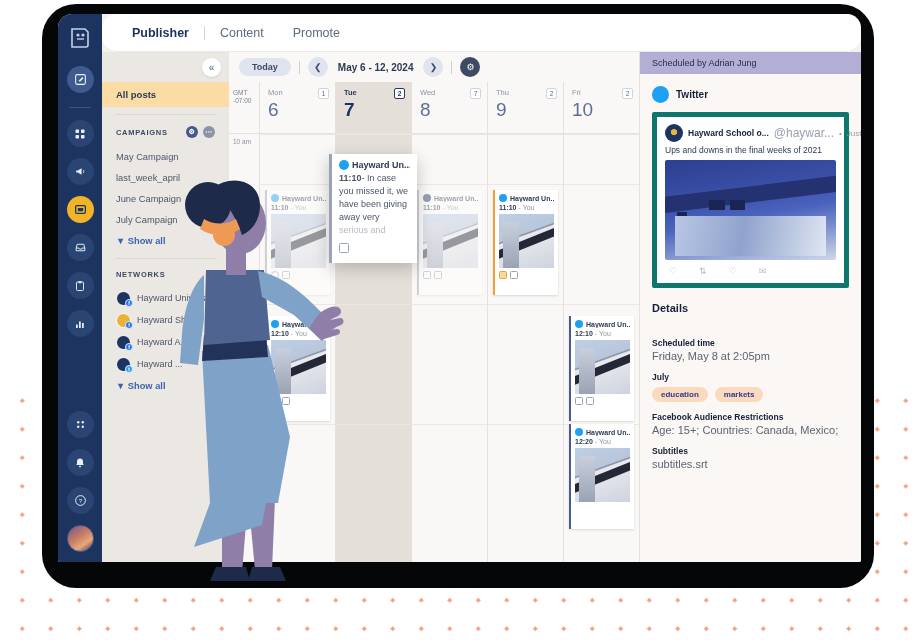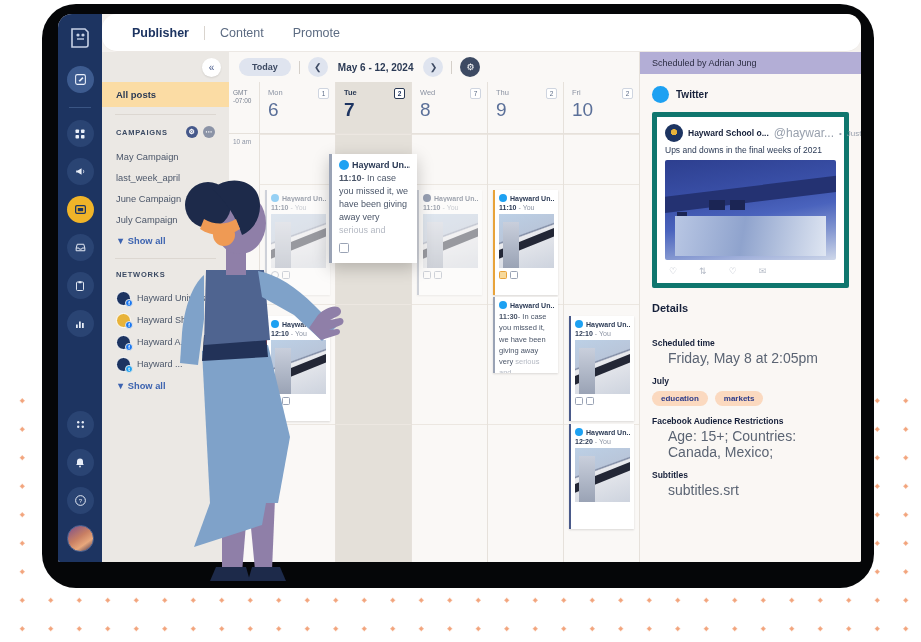--- a/index.html
+++ b/index.html
@@ -226,21 +226,21 @@
   .tw-text { font-size:8.5px; color:#2b3a55; margin-top:3px; }
   .tw-img { height:100px; margin-top:5px; border-radius:2px; position:relative; overflow:hidden;
     background: linear-gradient(170deg,#2d3f8f 0%,#3a50a8 35%,#4a63bd 55%,#7f93cf 75%,#cfd8ea 100%); }
   .tw-img .roof { position:absolute; left:-6%; top:26%; width:115%; height:16px; background:#243272; transform:rotate(-7deg); }
   .tw-img .win { position:absolute; background:#1b2554; }
   .tw-img .glass { position:absolute; left:6%; bottom:4%; width:88%; height:40%;
     background:linear-gradient(100deg,#b9c7e4,#8fa3cd 45%,#dfe6f2); }
   .tw-acts { display:flex; gap:22px; padding:6px 4px 2px; color:#b4bac6; font-size:9px; }
   .details-h { font-size:11px; font-weight:bold; color:#16203a; margin:14px 0 24px; }
   .dt-l { font-size:8.5px; font-weight:bold; color:#16203a; }
-  .dt-v { font-size:14px; color:#5b6473; margin-top:2px;margin-left:16px; }
+  .dt-v { font-size:11px; color:#5b6473; margin-top:2px; }
   .dt-block { margin-bottom:10px; }
   .tags { display:flex; gap:7px; margin-top:5px; }
   .tag { background:#fbd9bf; color:#2b3a8a; font-size:8px; font-weight:bold;
     padding:3px 9px; border-radius:9px; }
 
   
   .illus { position:absolute; left:150px; top:175px; width:200px; height:415px; z-index:60; pointer-events:none; }
 </style>
 </head>
 <body>
@@ -534,28 +534,20 @@
                     <span class="pc-ic"></span>
                   <span class="pc-title">Hayward Un...</span>
                   </div>
                 <div class="pc-time"><b>11:10</b> - <span>You</span></div>
                 <div class="pc-img"></div>
                 <div class="pc-foot">
                     <span class="fic gold"></span>
                     <span class="fic"></span>
                   </div>
               </div>
-              <div class="pcard" style="top:163px;height:76px">
-                <div class="pc-head">
-                    <span class="pc-ic"></span>
-                  <span class="pc-title">Hayward Un...</span>
-                  </div>
-                <div class="pc-text"><b>11:30</b><span>- In case you missed it, we have been giving away very </span><span class="fade">serious and</span></div>
-
-              </div>
             </div>
 
             <div class="gcol">
               <div class="hline" style="top:0"></div>
                 <div class="hline" style="top:50px"></div>
               <div class="hline" style="top:170px"></div>
                 <div class="hline" style="top:290px"></div>
               <div class="pcard navy" style="top:182px;height:105px">
                 <div class="pc-head">
                     <span class="pc-ic"></span>

